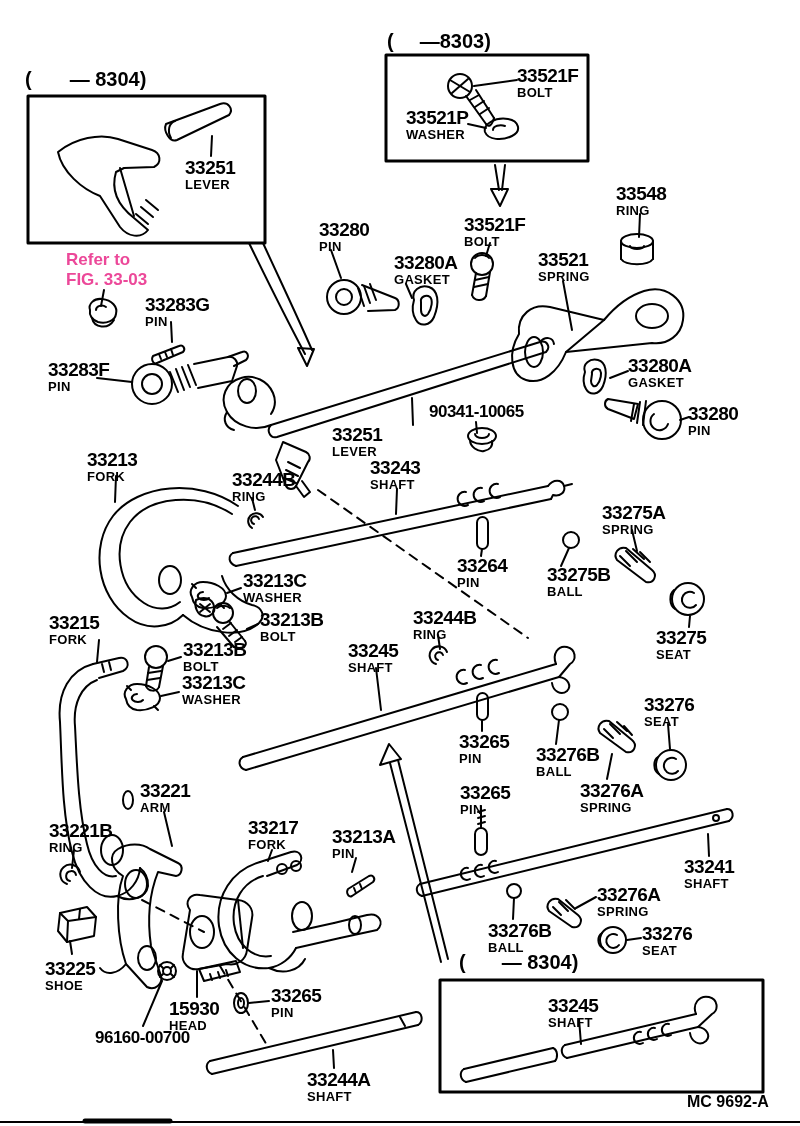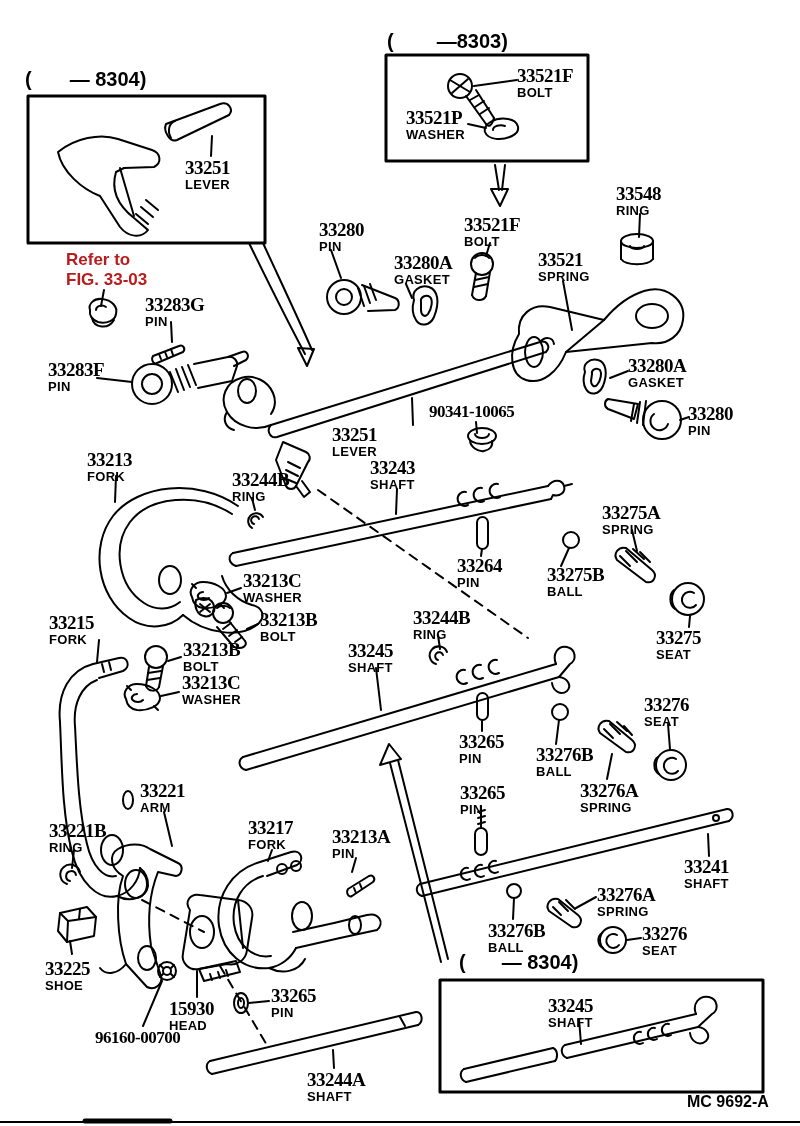--- a/index.html
+++ b/index.html
@@ -1,24 +1,24 @@
 <!DOCTYPE html>
 <html><head>
 <meta charset="utf-8">
 <style>
   html,body{margin:0;padding:0;background:#fff;}
   #page{position:relative;width:800px;height:1126px;background:#fff;overflow:hidden;
         font-family:"Liberation Sans",sans-serif;}
   svg{position:absolute;left:0;top:0;}
   .lbl{position:absolute;color:#000;font-weight:700;line-height:1.0;white-space:nowrap;}
-  .lbl .num{font-size:19px;letter-spacing:-0.5px;font-family:Liberation Serif, serif;}
+  .lbl .num{font-size:19px;letter-spacing:-0.5px;}
   .lbl .nm{font-size:13px;letter-spacing:0.3px;margin-top:1px;}
   .lbl.solo .num{font-size:17px;}
   .inset-title{position:absolute;color:#000;font-weight:700;font-size:20px;white-space:nowrap;}
-  .note{position:absolute;color:#b91c1c;font-weight:700;font-size:17px;line-height:1.15;white-space:nowrap;}
+  .note{position:absolute;color:#ec4899;font-weight:700;font-size:17px;line-height:1.15;white-space:nowrap;}
   .figcode{position:absolute;color:#000;font-weight:700;font-size:16px;white-space:nowrap;}
 </style>
 </head>
 <body>
 
 <div id="page">
 
 <svg width="800" height="1126" viewBox="0 0 800 1126">
 <g stroke="#000" fill="none" stroke-width="2" stroke-linecap="round" stroke-linejoin="round">
 
@@ -407,21 +407,21 @@
   </g>
 
   <g>
     <path d="M0,1122 L800,1122"></path>
     <path d="M85,1121 L170,1121" stroke-width="5"></path>
   </g>
 </g>
 </svg>
 
 <div class="inset-title" style="left:25px;top:68px"><span>(</span><span style="margin-left:38px">— 8304)</span></div>
-<div class="inset-title" style="left:387px;top:30px"><span>(</span><span style="margin-left:43px">—8303)</span></div>
+<div class="inset-title" style="left:387px;top:30px"><span>(</span><span style="margin-left:26px">—8303)</span></div>
 <div class="inset-title" style="left:459px;top:951px"><span>(</span><span style="margin-left:36px">— 8304)</span></div>
 
 <div class="note" style="left:66px;top:250px">
   <div>Refer to</div>
   <div>FIG. 33-03</div>
 </div>
 
 <div class="lbl" style="left:185px;top:158px">
       <div class="num">33251</div>
       <div class="nm">LEVER</div>

